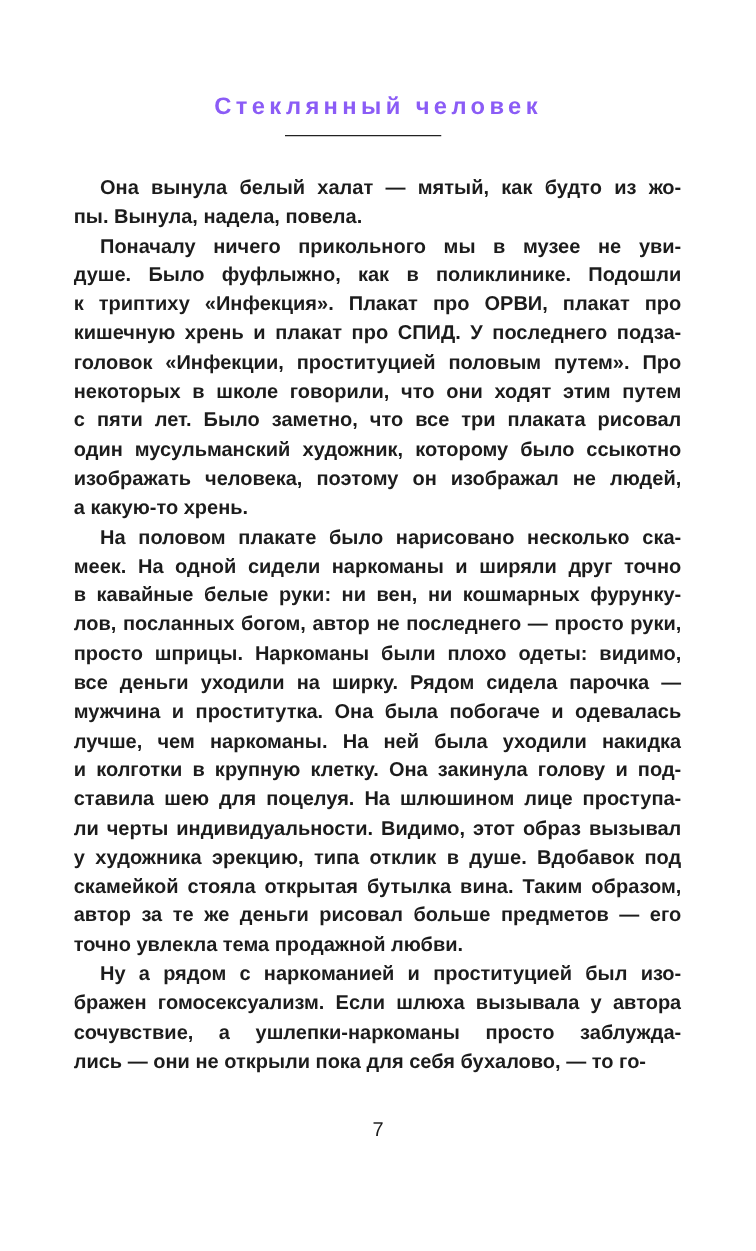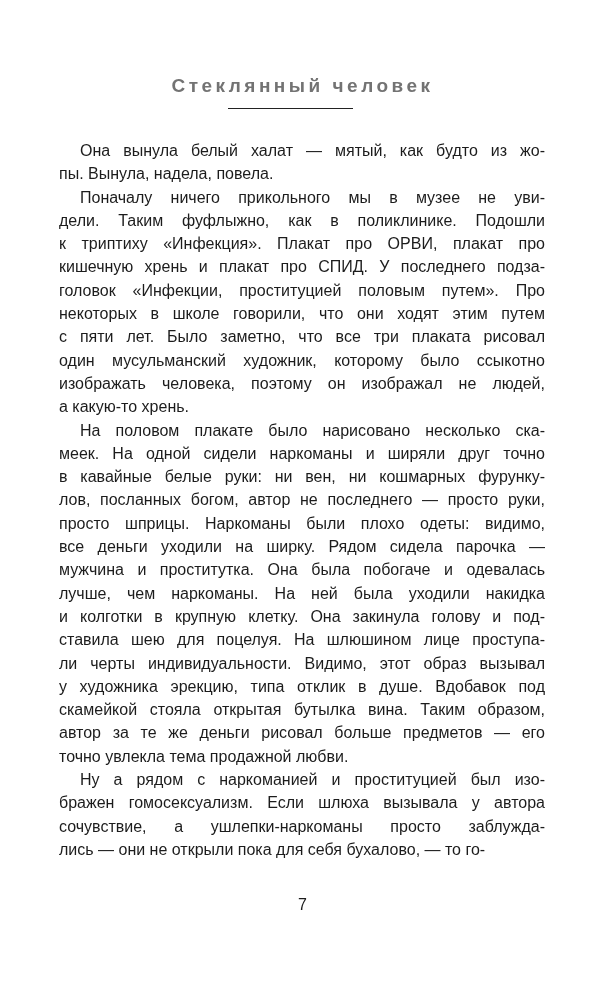--- a/index.html
+++ b/index.html
@@ -19,36 +19,37 @@
   .title {
     position: absolute;
     top: 74px;
     left: 0;
     width: 605px;
     margin: 0;
     text-align: center;
     font-size: 19px;
     font-weight: bold;
     letter-spacing: 3.5px;
-    color: #737373;
+    color: #8b5cf6;
     line-height: 23px;
   }
   .title-rule {
     position: absolute;
     top: 108px;
     left: 228px;
     width: 125px;
     height: 1px;
     background: #222222;
   }
   .body-text {
     position: absolute;
     top: 139px;
     left: 59px;
     width: 486px;
+    font-weight: bold;
   }
   .para {
     margin: 0;
     padding: 0;
   }
   .line {
     font-size: 16px;
     line-height: 23.3px;
     text-align: justify;
     text-align-last: justify;
@@ -78,21 +79,21 @@
 <div class="page">
   <h1 class="title">Стеклянный человек</h1>
   <div class="title-rule"></div>
   <div class="body-text">
       <div class="para">
         <div class="line first">Она вынула белый халат — мятый, как будто из жо-</div>
         <div class="line last">пы. Вынула, надела, повела.</div>
       </div>
       <div class="para">
         <div class="line first">Поначалу ничего прикольного мы в музее не уви-</div>
-        <div class="line">дели. Таким фуфлыжно, как в поликлинике. Подошли</div>
+        <div class="line">душе. Было фуфлыжно, как в поликлинике. Подошли</div>
         <div class="line">к триптиху «Инфекция». Плакат про ОРВИ, плакат про</div>
         <div class="line">кишечную хрень и плакат про СПИД. У последнего подза-</div>
         <div class="line">головок «Инфекции, проституцией половым путем». Про</div>
         <div class="line">некоторых в школе говорили, что они ходят этим путем</div>
         <div class="line">с пяти лет. Было заметно, что все три плаката рисовал</div>
         <div class="line">один мусульманский художник, которому было ссыкотно</div>
         <div class="line">изображать человека, поэтому он изображал не людей,</div>
         <div class="line last">а какую-то хрень.</div>
       </div>
       <div class="para">

